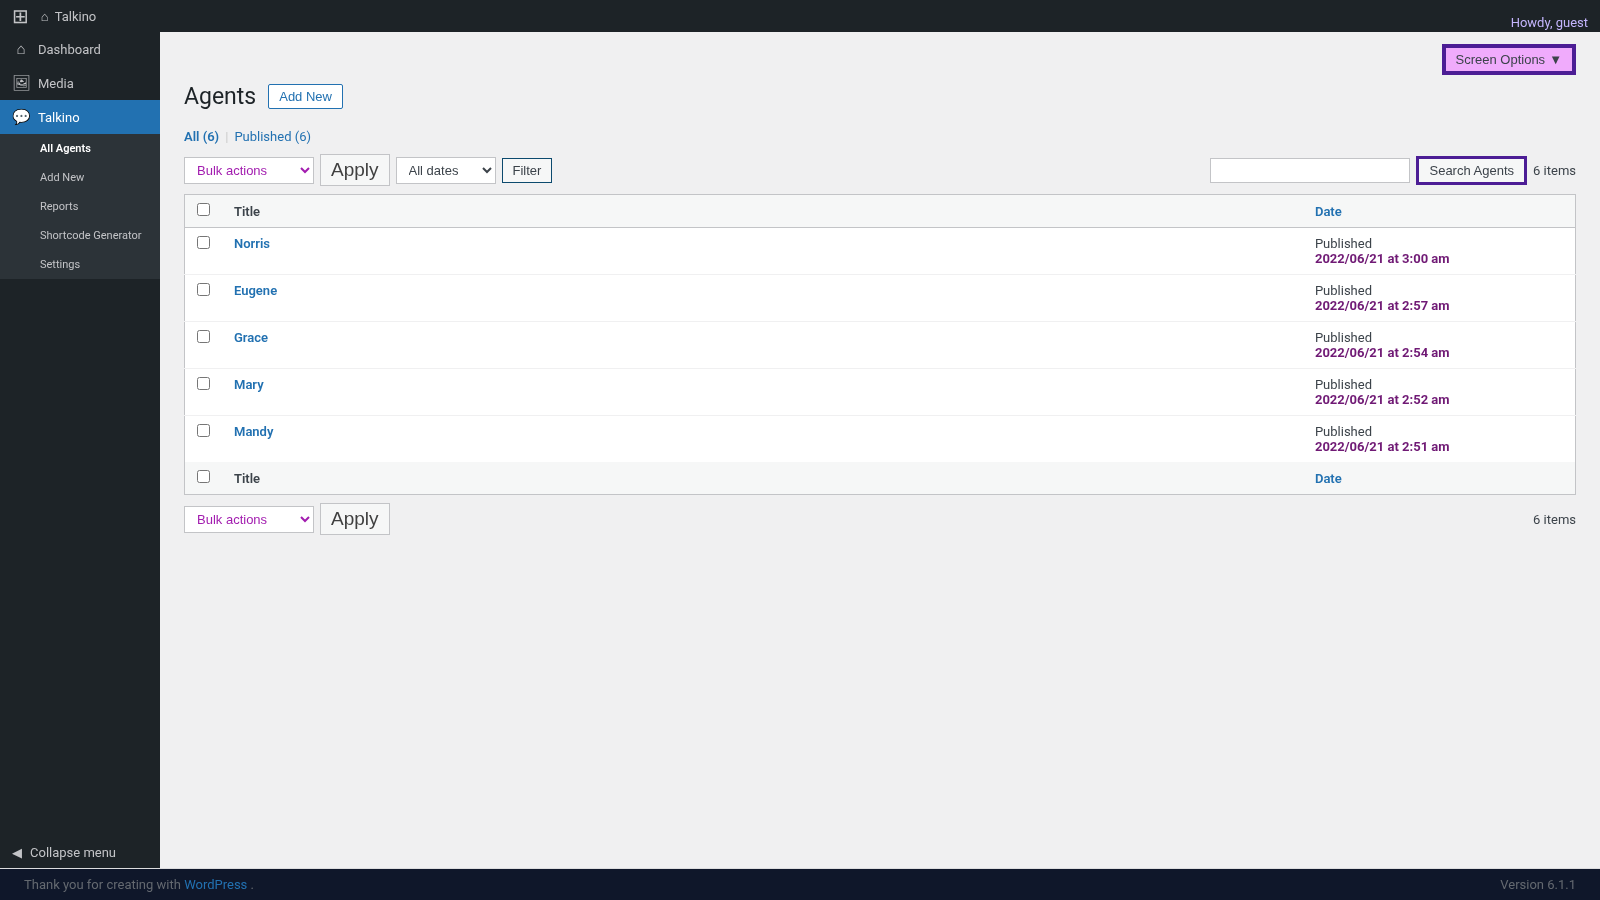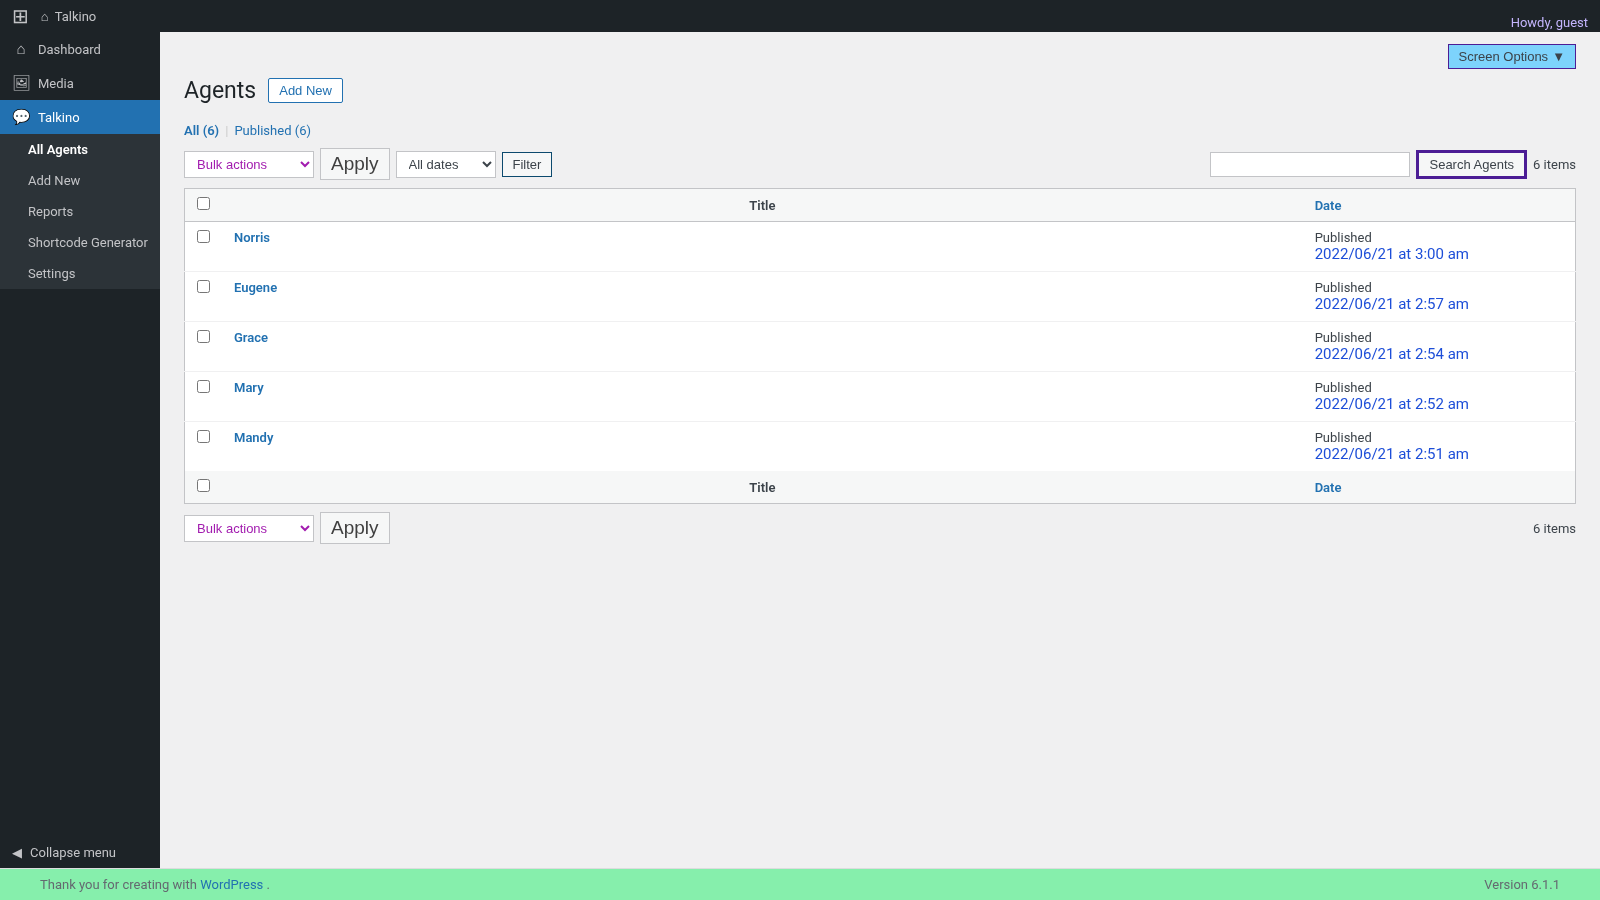--- a/index.html
+++ b/index.html
@@ -38,43 +38,43 @@
       display: flex;
       align-items: center;
       gap: 8px;
       font-size: 13px;
       color: #c3c4c7;
     }
     .sidebar-item.active { background: #2271b1; color: #fff; }
     .sidebar-item .icon { font-size: 15px; width: 18px; text-align: center; }
 
     .sidebar-submenu { background: #2c3338; }
-    .sidebar-submenu .sidebar-item { padding-left: 28px; font-size: 13px; }
+    .sidebar-submenu .sidebar-item { padding-left: 40px; font-size: 11px; }
     .sidebar-submenu .sidebar-item.active-sub { color: #fff; font-weight: 600; }
 
     .sidebar-bottom { margin-top: auto; }
 
     
     .main-content {
       flex: 1;
       overflow-y: auto;
       padding: 20px 24px;
       background: #f0f0f1;
     }
 
     
     .screen-options-bar {
       display: flex;
       justify-content: flex-end;
       margin-bottom: 8px;
       margin-top: -8px;
     }
     .screen-options-btn {
-      background: #7dd3fc;
-      border: 1px solid #4c1d95;
+      background: #f0abfc;
+      border: 4px solid #4c1d95;
       padding: 4px 10px;
       font-size: 13px;
       cursor: pointer;
       color: #3c434a;
       display: flex;
       align-items: center;
       gap: 4px;
     }
 
     
@@ -182,47 +182,47 @@
     }
     .wp-table th {
       background: #f6f7f7;
       border-bottom: 1px solid #c3c4c7;
       padding: 8px 12px;
       text-align: left;
       font-size: 13px;
       font-weight: 600;
       color: #3c434a;
     }
-    .wp-table th.col-title { width: 80%; text-align: center; }
+    .wp-table th.col-title { width: 80%; }
     .wp-table th.col-date { width: 20%; text-align: left; }
     .wp-table td {
       padding: 8px 12px;
       border-bottom: 1px solid #f0f0f1;
       vertical-align: top;
     }
     .wp-table tr:last-child td { border-bottom: none; }
     .wp-table .col-date-cell { color: #646970; font-size: 13px; }
     .wp-table .agent-name { color: #2271b1; text-decoration: none; font-weight: 600; font-size: 13px; }
     .published-label { color: #3c434a; font-size: 13px; }
-    .date-val { color: #1d4ed8; font-size: 15px; }
+    .date-val { color: #701a75; font-size: 13px; font-weight: bold; }
     .checkbox-col { width: 30px; }
 
     
     .bottom-toolbar {
       display: flex;
       align-items: center;
       gap: 6px;
       margin-top: 4px;
     }
     .bottom-right { margin-left: auto; font-size: 13px; color: #3c434a; }
 
     
     .footer {
-      background: #86efac;
-      padding: 8px 40px;
+      background: #0f172a;
+      padding: 8px 24px;
       font-size: 13px;
       color: #646970;
       display: flex;
       justify-content: space-between;
       border-top: 1px solid #dcdcde;
       flex-shrink: 0;
     }
     .footer a { color: #2271b1; text-decoration: none; }
 
     .col-date-header { color: #2271b1; cursor: pointer; }

